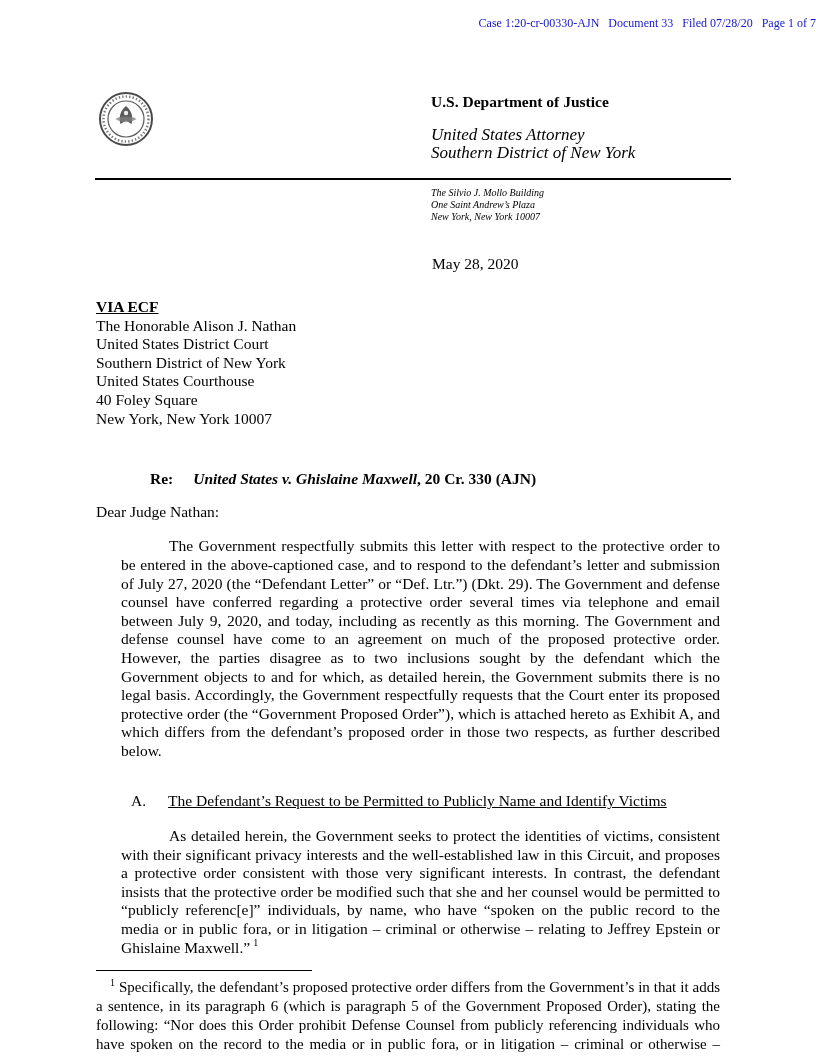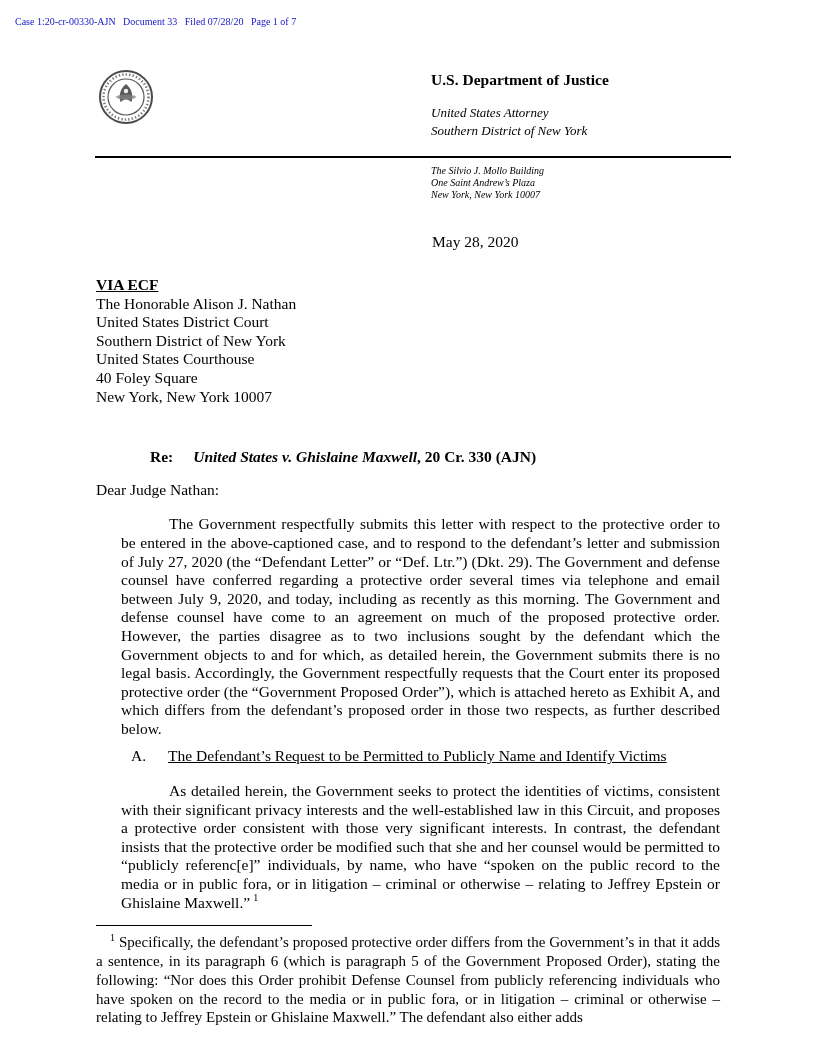--- a/index.html
+++ b/index.html
@@ -9,32 +9,32 @@
     height: 1056px;
     font-family: "Liberation Serif", serif;
     color: #000;
     position: relative;
     overflow: hidden;
   }
   .page { width: 816px; height: 1056px; }
 
   .stamp {
     padding-top: 16px;
-    text-align: left;
-    font-size: 10px;
+    text-align: right;
+    font-size: 12px;
     white-space: pre;
     color: var(--stamp-blue, #1515c8);
     padding-left: 15px;
   }
 
-  .letterhead { position: relative; margin: 42px 85px 0 96px; height: 78px; }
+  .letterhead { position: relative; margin: 60px 85px 0 96px; height: 78px; }
   .seal { position: absolute; left: 2px; top: 0; width: 56px; height: 56px; }
   .dept-block { position: absolute; left: 335px; top: 2px; }
   .dept { font-weight: bold; font-size: 15.5px; }
-  .office { font-style: italic; font-size: 13px; line-height: 18px; }
+  .office { font-style: italic; font-size: 17px; line-height: 18px; }
   .office-first { margin-top: 15px; }
 
   .rule { margin: 9px 0 0 95px; width: 636px; border-top: 2px solid #000; }
 
   .mollo { margin: 7px 0 0 431px; font-style: italic; font-size: 10px; line-height: 12px; }
 
   .date { margin: 32px 0 0 432px; font-size: 15.5px; }
 
   .body-wrap { margin: 0 96px; width: 624px; font-size: 15.5px; line-height: 18.6px; }
 
@@ -42,21 +42,21 @@
 
   .recipient { }
 
   .re-line { margin-top: 42px; padding-left: 54px; font-weight: bold; }
   .re-case { font-style: italic; margin-left: 20px; }
 
   .salutation { margin-top: 14px; }
 
   p.body { margin-top: 16px; text-align: justify; text-indent: 48px; margin-left: 25px; }
 
-  .heading { margin-top: 9px; padding-left: 35px; font-family: Liberation Serif, serif; }
+  .heading { margin-top: 32px; padding-left: 35px; font-family: Liberation Serif, serif; }
   .heading-title { text-decoration: underline; margin-left: 22px; }
 
   .fn-rule { margin-top: 13px; width: 216px; border-top: 1px solid #000; }
 
   .footnote {
     margin-top: 7px;
     text-align: justify;
     font-size: 15px;
     line-height: 18.8px;
     text-indent: 14px;

